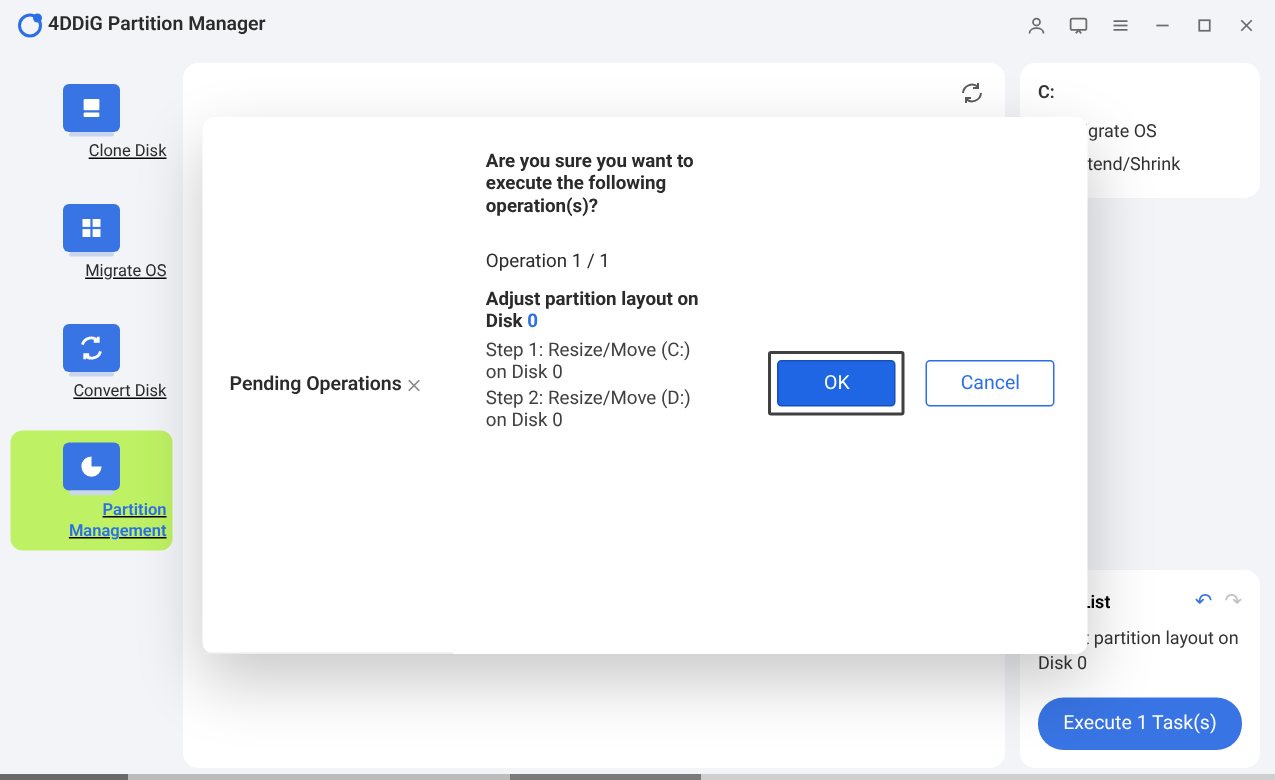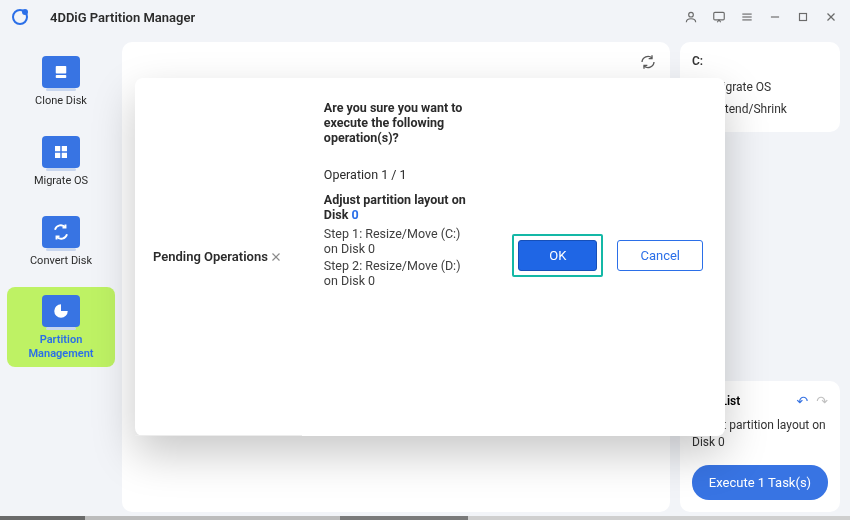--- a/index.html
+++ b/index.html
@@ -1,30 +1,30 @@
 <!DOCTYPE html>
 <html><head>
 <meta charset="utf-8">
 <style>
   * { box-sizing: border-box; margin: 0; padding: 0; font-family: -apple-system, BlinkMacSystemFont, "Segoe UI", Roboto, sans-serif; }
   body { width: 850px; height: 520px; background: #f2f4f8; overflow: hidden; position: relative; }
 
   .titlebar { height: 34px; display: flex; align-items: center; justify-content: space-between; padding: 0 12px; }
-  .titlebar-left { display: flex; align-items: center; gap: 22px; }
+  .titlebar-left { display: flex; gap: 4px; }
   .app-logo { width: 16px; height: 16px; border-radius: 50%; border:2px solid #2b6fe8; position:relative; }
   .app-logo::after { content:''; position:absolute; width:6px; height:6px; border-radius:50%; background:#2b6fe8; top:-2px; right:-2px;}
   .app-title { font-size: 13px; font-weight: 600; color: #2b2b2b; }
   .titlebar-right { display:flex; align-items:center; gap:14px; color:#6b6b6b; }
   .win-btn { width:14px; height:14px; display:flex; align-items:center; justify-content:center; cursor:pointer; font-size:14px; color:#6b6b6b;}
   .win-btn svg { width:14px; height:14px; }
 
   .main { display:flex; height: calc(100% - 34px); }
 
   .sidebar { width: 122px; padding: 14px 6px; display:flex; flex-direction:column; gap:14px; align-items:center; }
-  .nav-item { width: 108px; padding: 8px 4px 6px; text-align:center; border-radius:8px; cursor:pointer; }
+  .nav-item { width: 108px; padding: 8px 4px 6px; text-align:right; border-radius:8px; cursor:pointer;text-decoration:underline; }
   .nav-item.active { background:#bef264; }
   .nav-icon { width:38px; height:32px; margin:0 auto 6px; background:#3874e3; border-radius:4px; display:flex; align-items:center; justify-content:center; position:relative;}
   .nav-icon::after{ content:''; position:absolute; bottom:-3px; left:4px; right:4px; height:3px; background:#c8d6ef; border-radius:2px;}
   .nav-icon-inner { width:18px; height:18px; color:#fff; }
   .nav-label { font-size: 11px; color:#2b2b2b; line-height:1.25; }
   .nav-item.active .nav-label { color:#2b6fe8; font-weight:600; }
 
   .content { flex:1; position:relative; padding:8px 10px 8px 0; display:flex; gap:10px; }
 
   .center-panel { flex:1; background:#fff; border-radius:10px; position:relative; padding:12px; }
@@ -49,21 +49,21 @@
   .modal-header { padding:14px 18px; border-bottom:1px solid #ececec; display:flex; justify-content:space-between; align-items:center;}
   .modal-title { font-size:13px; font-weight:600; color:#2b2b2b;}
   .modal-close { width:16px; height:16px; cursor:pointer; color:#8a8a8a; display:flex; align-items:center; justify-content:center;}
   .modal-body { padding:22px 22px 0; flex:1; font-size:12.5px; color:#2b2b2b; }
   .confirm-q { font-weight:700; margin-bottom:22px; }
   .op-count { font-weight:400; margin-bottom:10px; }
   .op-title { font-weight:700; margin-bottom:4px; }
   .op-title .disknum { color:#2b6fe8; }
   .step { color:#404040; margin-bottom:2px; }
   .modal-footer { display:flex; justify-content:flex-end; gap:14px; padding:16px 22px 20px; align-items:center;}
-  .ok-wrap { border:2px solid #14b8a6; padding:4px; border-radius:2px;}
+  .ok-wrap { border:2px solid #404040; padding:4px; border-radius:2px;}
   .btn-ok { background:#1f66e5; color:#fff; border:1px solid #164fb8; padding:7px 30px; font-size:13px; border-radius:3px; cursor:pointer; min-width:74px;}
   .btn-cancel { background:#fff; color:#2b6fe8; border:1px solid #2b6fe8; padding:7px 22px; font-size:13px; border-radius:3px; cursor:pointer;}
 
   .bottom-edge { position:absolute; bottom:0; left:0; right:0; height:4px; background:linear-gradient(90deg,#6a6a6a 0 10%, #bcbcbc 10% 40%, #7a7a7a 40% 55%, #cfcfcf 55% 100%);}
 </style>
 </head>
 <body>
 
 <div class="titlebar">
   <div class="titlebar-left">

